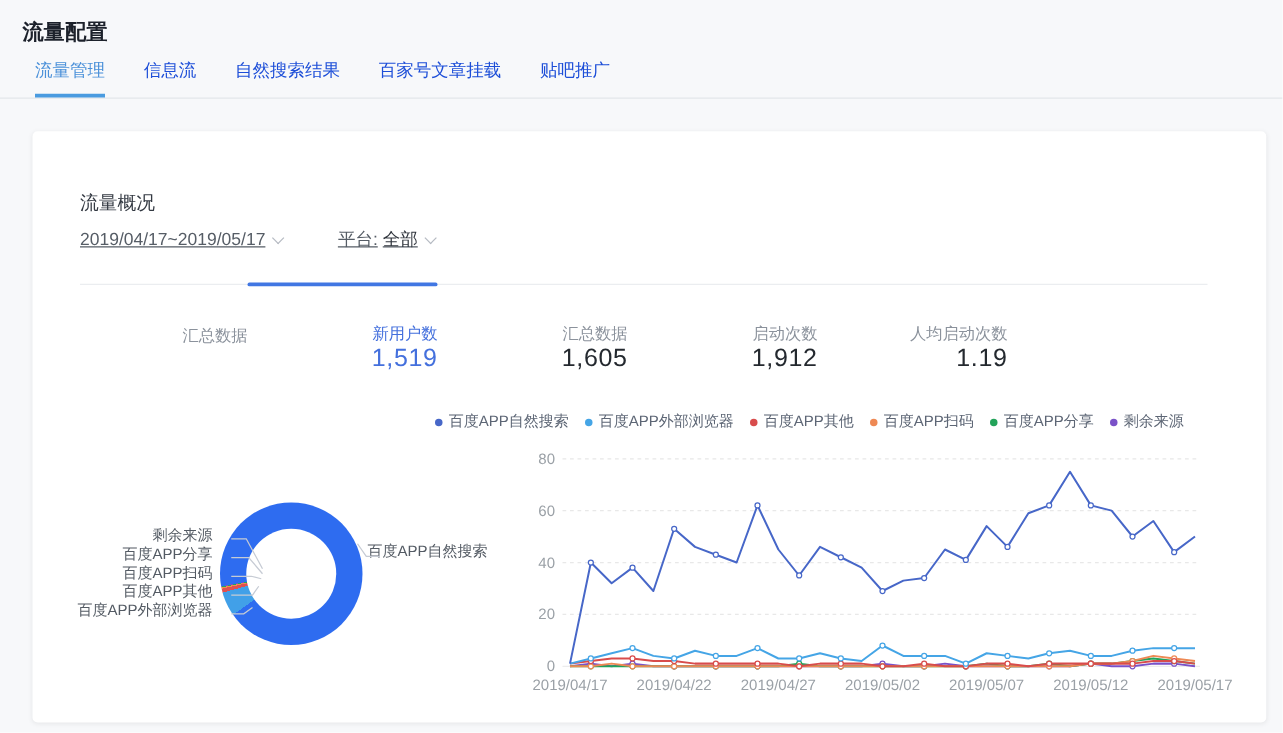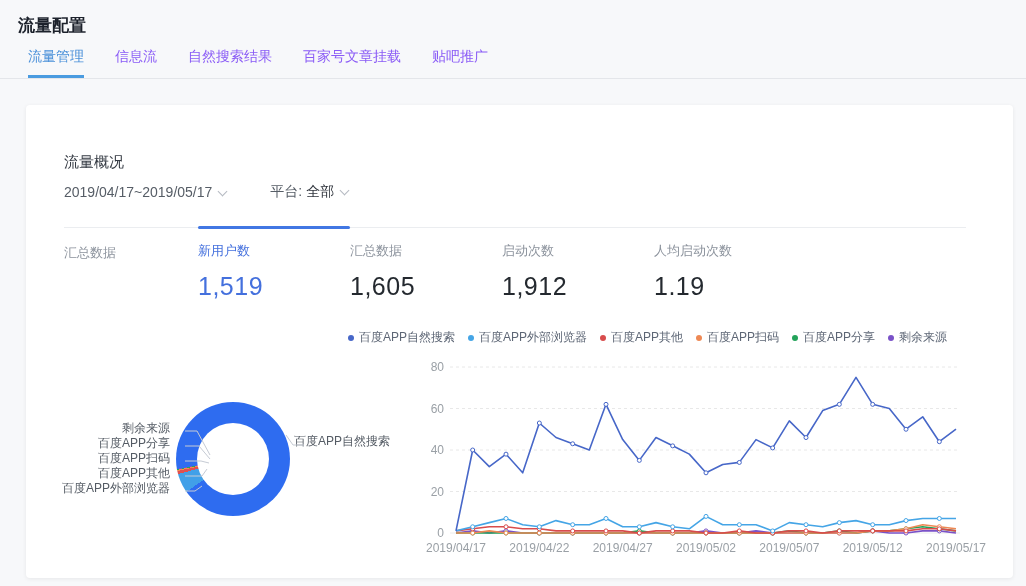--- a/index.html
+++ b/index.html
@@ -2,40 +2,40 @@
 <html><head>
 <meta charset="utf-8">
 <style>
   * { margin:0; padding:0; box-sizing:border-box; }
   body { font-family:"Liberation Sans","DejaVu Sans",sans-serif; }
   .page { position:relative; width:1026px; height:586px; background:#f7f8fa; overflow:hidden; }
 
   .page-title { position:absolute; left:18px; top:14px; font-size:17px; font-weight:bold; color:#1c212b; }
 
   .tabbar { position:absolute; left:0; top:48px; width:1026px; height:31px; border-bottom:1px solid #e4e6ea; padding-left:28px; display:flex; }
-  .tab { font-size:14px; color:#8b5cf6; margin-right:31px; padding-bottom:12px; cursor:pointer; }
+  .tab { font-size:14px; color:#1d4ed8; margin-right:31px; padding-bottom:12px; cursor:pointer; }
   .tab.active { color:#4a90d9; border-bottom:3px solid #4a9be0; }
 
   .card { position:absolute; left:26px; top:105px; width:987px; height:473px; background:#ffffff; border-radius:4px; box-shadow:0 1px 4px rgba(0,0,0,0.07); }
 
   .panel-title { position:absolute; left:38px; top:48px; font-size:15px; color:#333942; }
 
-  .filters { position:absolute; left:38px; top:78px; display:flex; align-items:center; font-size:14px; color:#565d66; }
+  .filters { position:absolute; left:38px; top:78px; display:flex; align-items:flex-start; font-size:14px; color:#565d66;text-decoration:underline; }
   .platform { margin-left:44px; }
   .platform-value { color:#30353d; margin-left:4px; }
   .chevron { display:inline-block; width:7px; height:7px; border-right:1.5px solid #b5bac2; border-bottom:1.5px solid #b5bac2; transform:rotate(45deg); margin-left:7px; vertical-align:2px; }
 
   .indicator-track { position:absolute; left:38px; top:122px; width:902px; height:1px; background:#ebedf0; }
   .indicator-active { position:absolute; left:172px; top:121px; width:152px; height:3px; background:#4177e3; border-radius:2px; }
 
-  .stats { position:absolute; left:38px; top:137px; display:flex; }
+  .stats { position:absolute; left:38px; top:153px; display:flex;text-align:right; }
   .stat-group-label { width:134px; font-size:13px; color:#8b929c; padding-top:2px; }
   .stat { width:152px; cursor:pointer; }
   .stat .lbl { font-size:13px; color:#8b929c; }
-  .stat .val { font-size:25px; color:#24292f; margin-top:12px; letter-spacing:0.5px; }
+  .stat .val { font-size:20px; color:#24292f; letter-spacing:0.5px; }
   .stat.active .lbl, .stat.active .val { color:#4470dd; }
 
   .legend { position:absolute; left:322px; top:224px; display:flex; align-items:center; }
   .legend-item { display:flex; align-items:center; margin-right:13px; cursor:pointer; }
   .legend-dot { width:6px; height:6px; border-radius:50%; margin-right:5px; }
   .legend-label { font-size:12px; color:#5d6675; }
 
   .donut { position:absolute; left:150px; top:297px; width:114px; height:114px; border-radius:50%; }
   .donut::after { content:""; position:absolute; left:21px; top:21px; width:72px; height:72px; border-radius:50%; background:#fff; }
 

